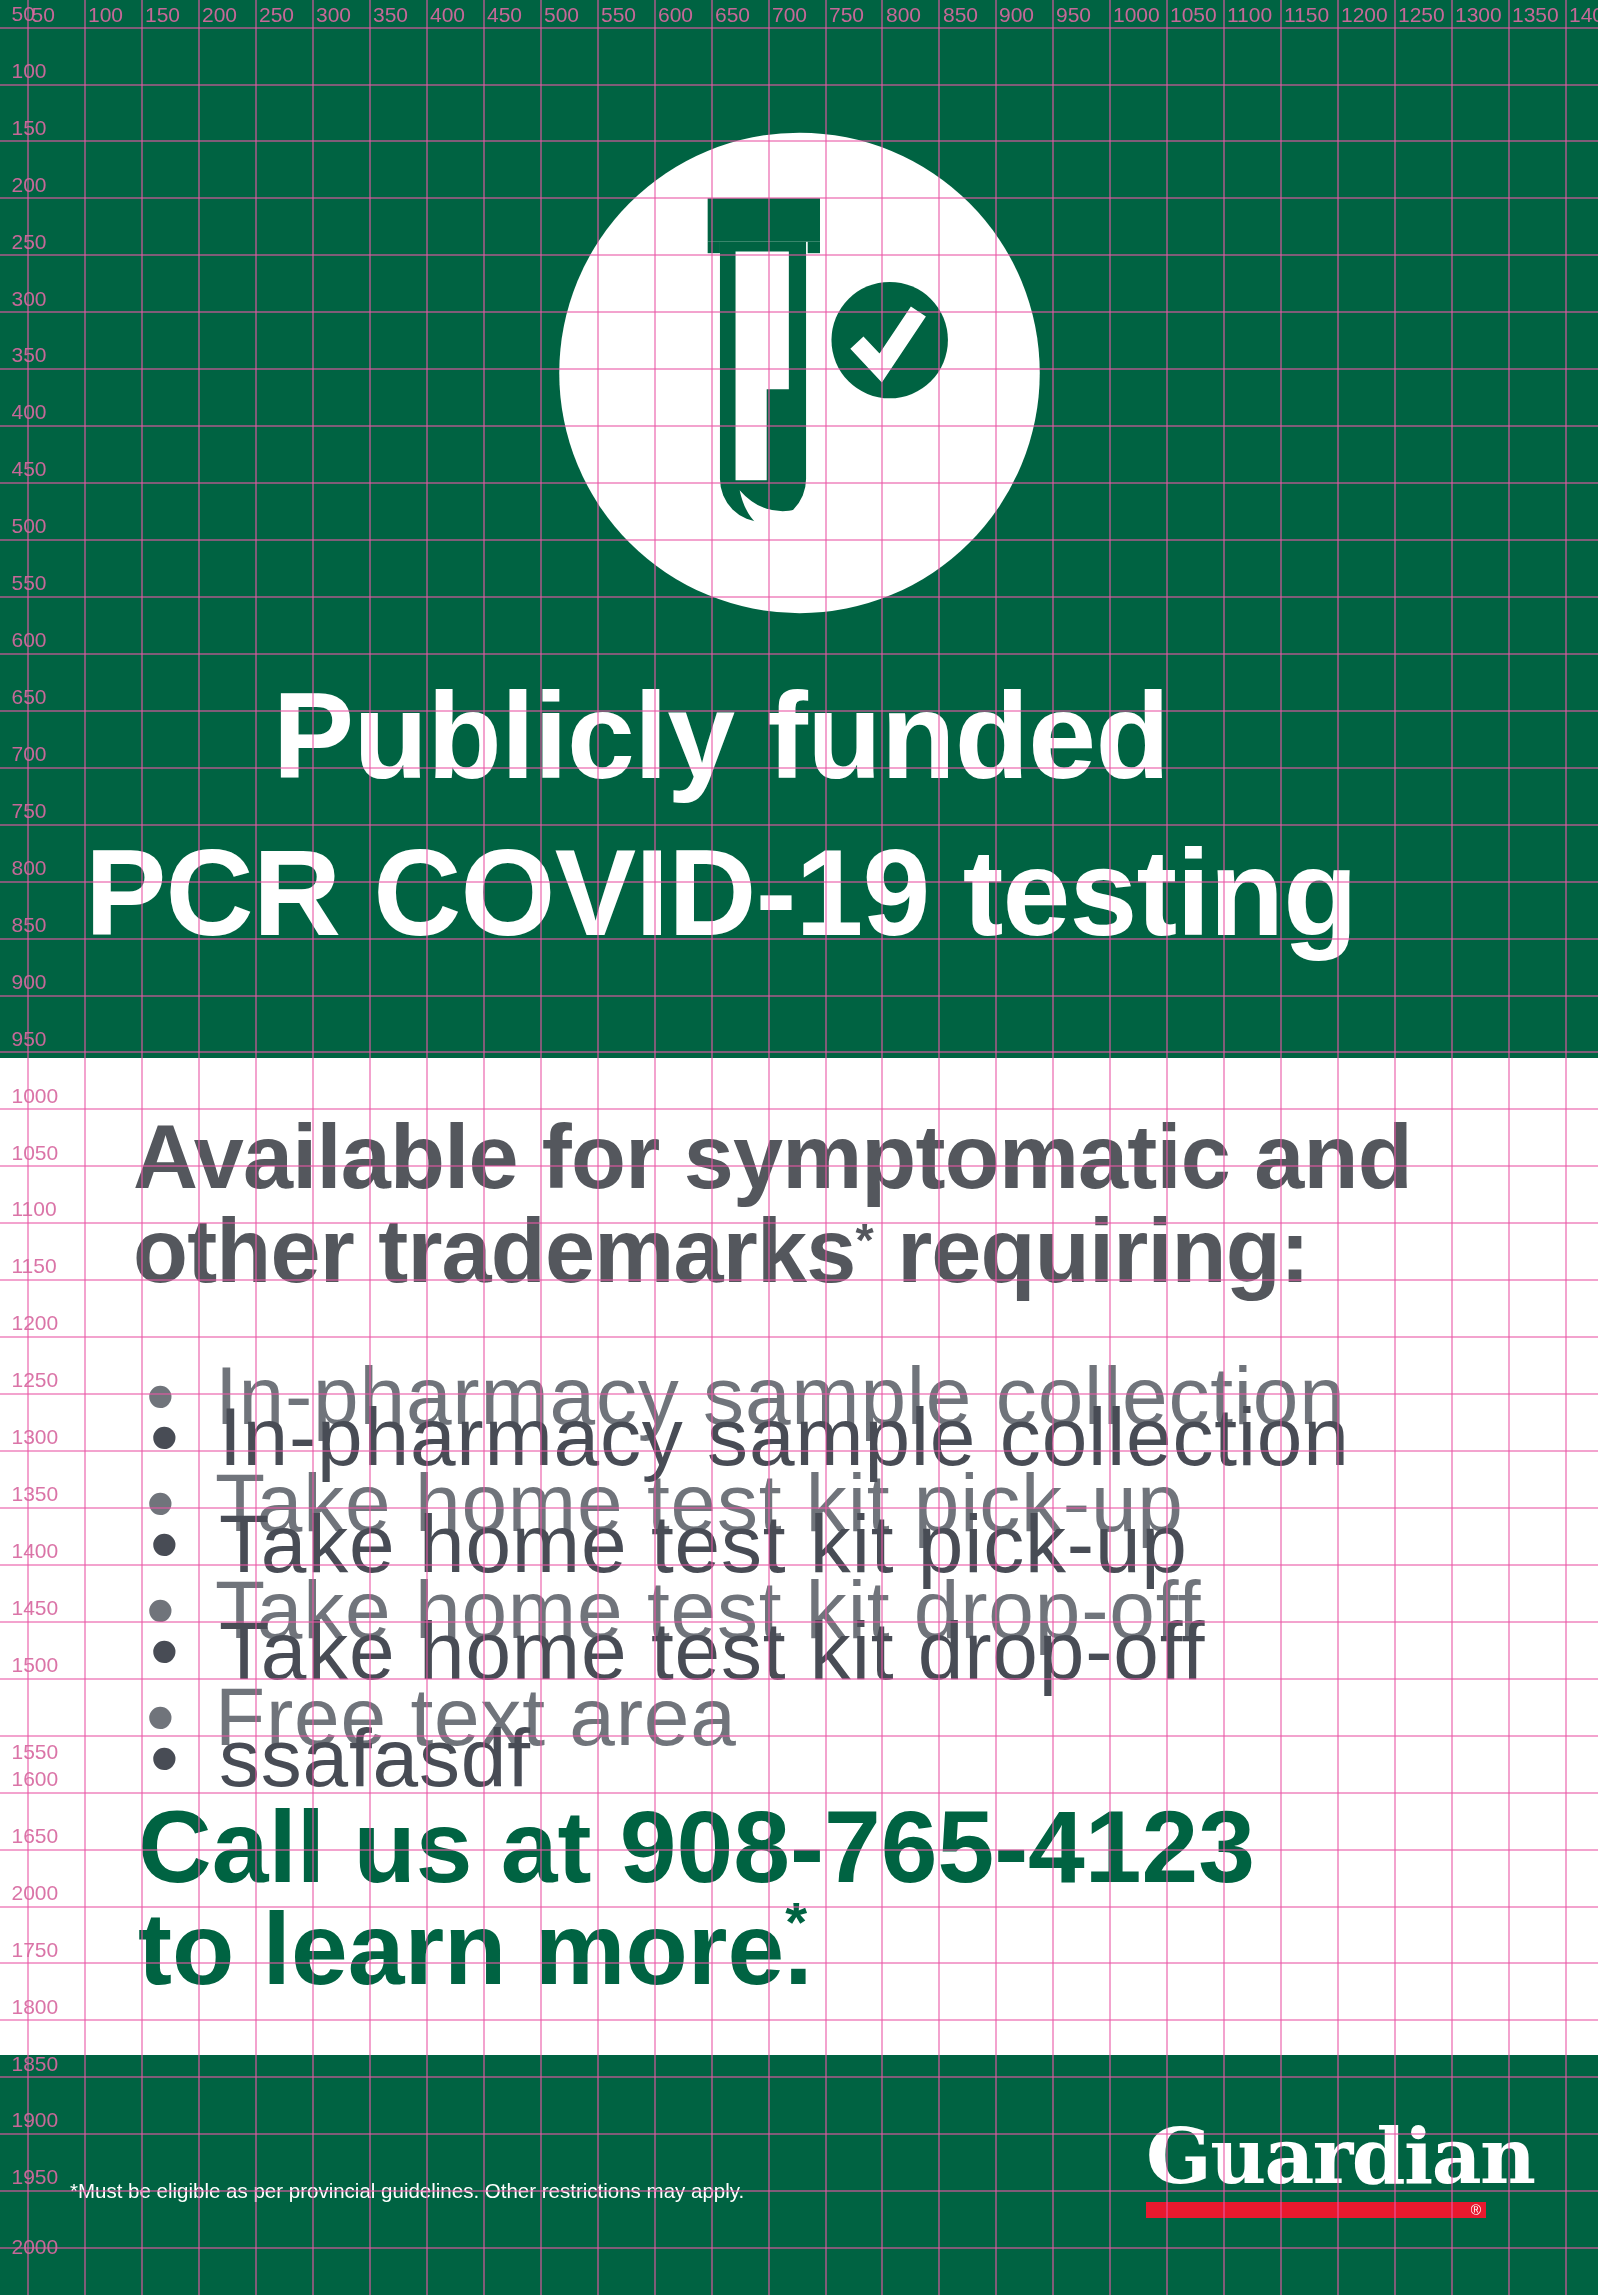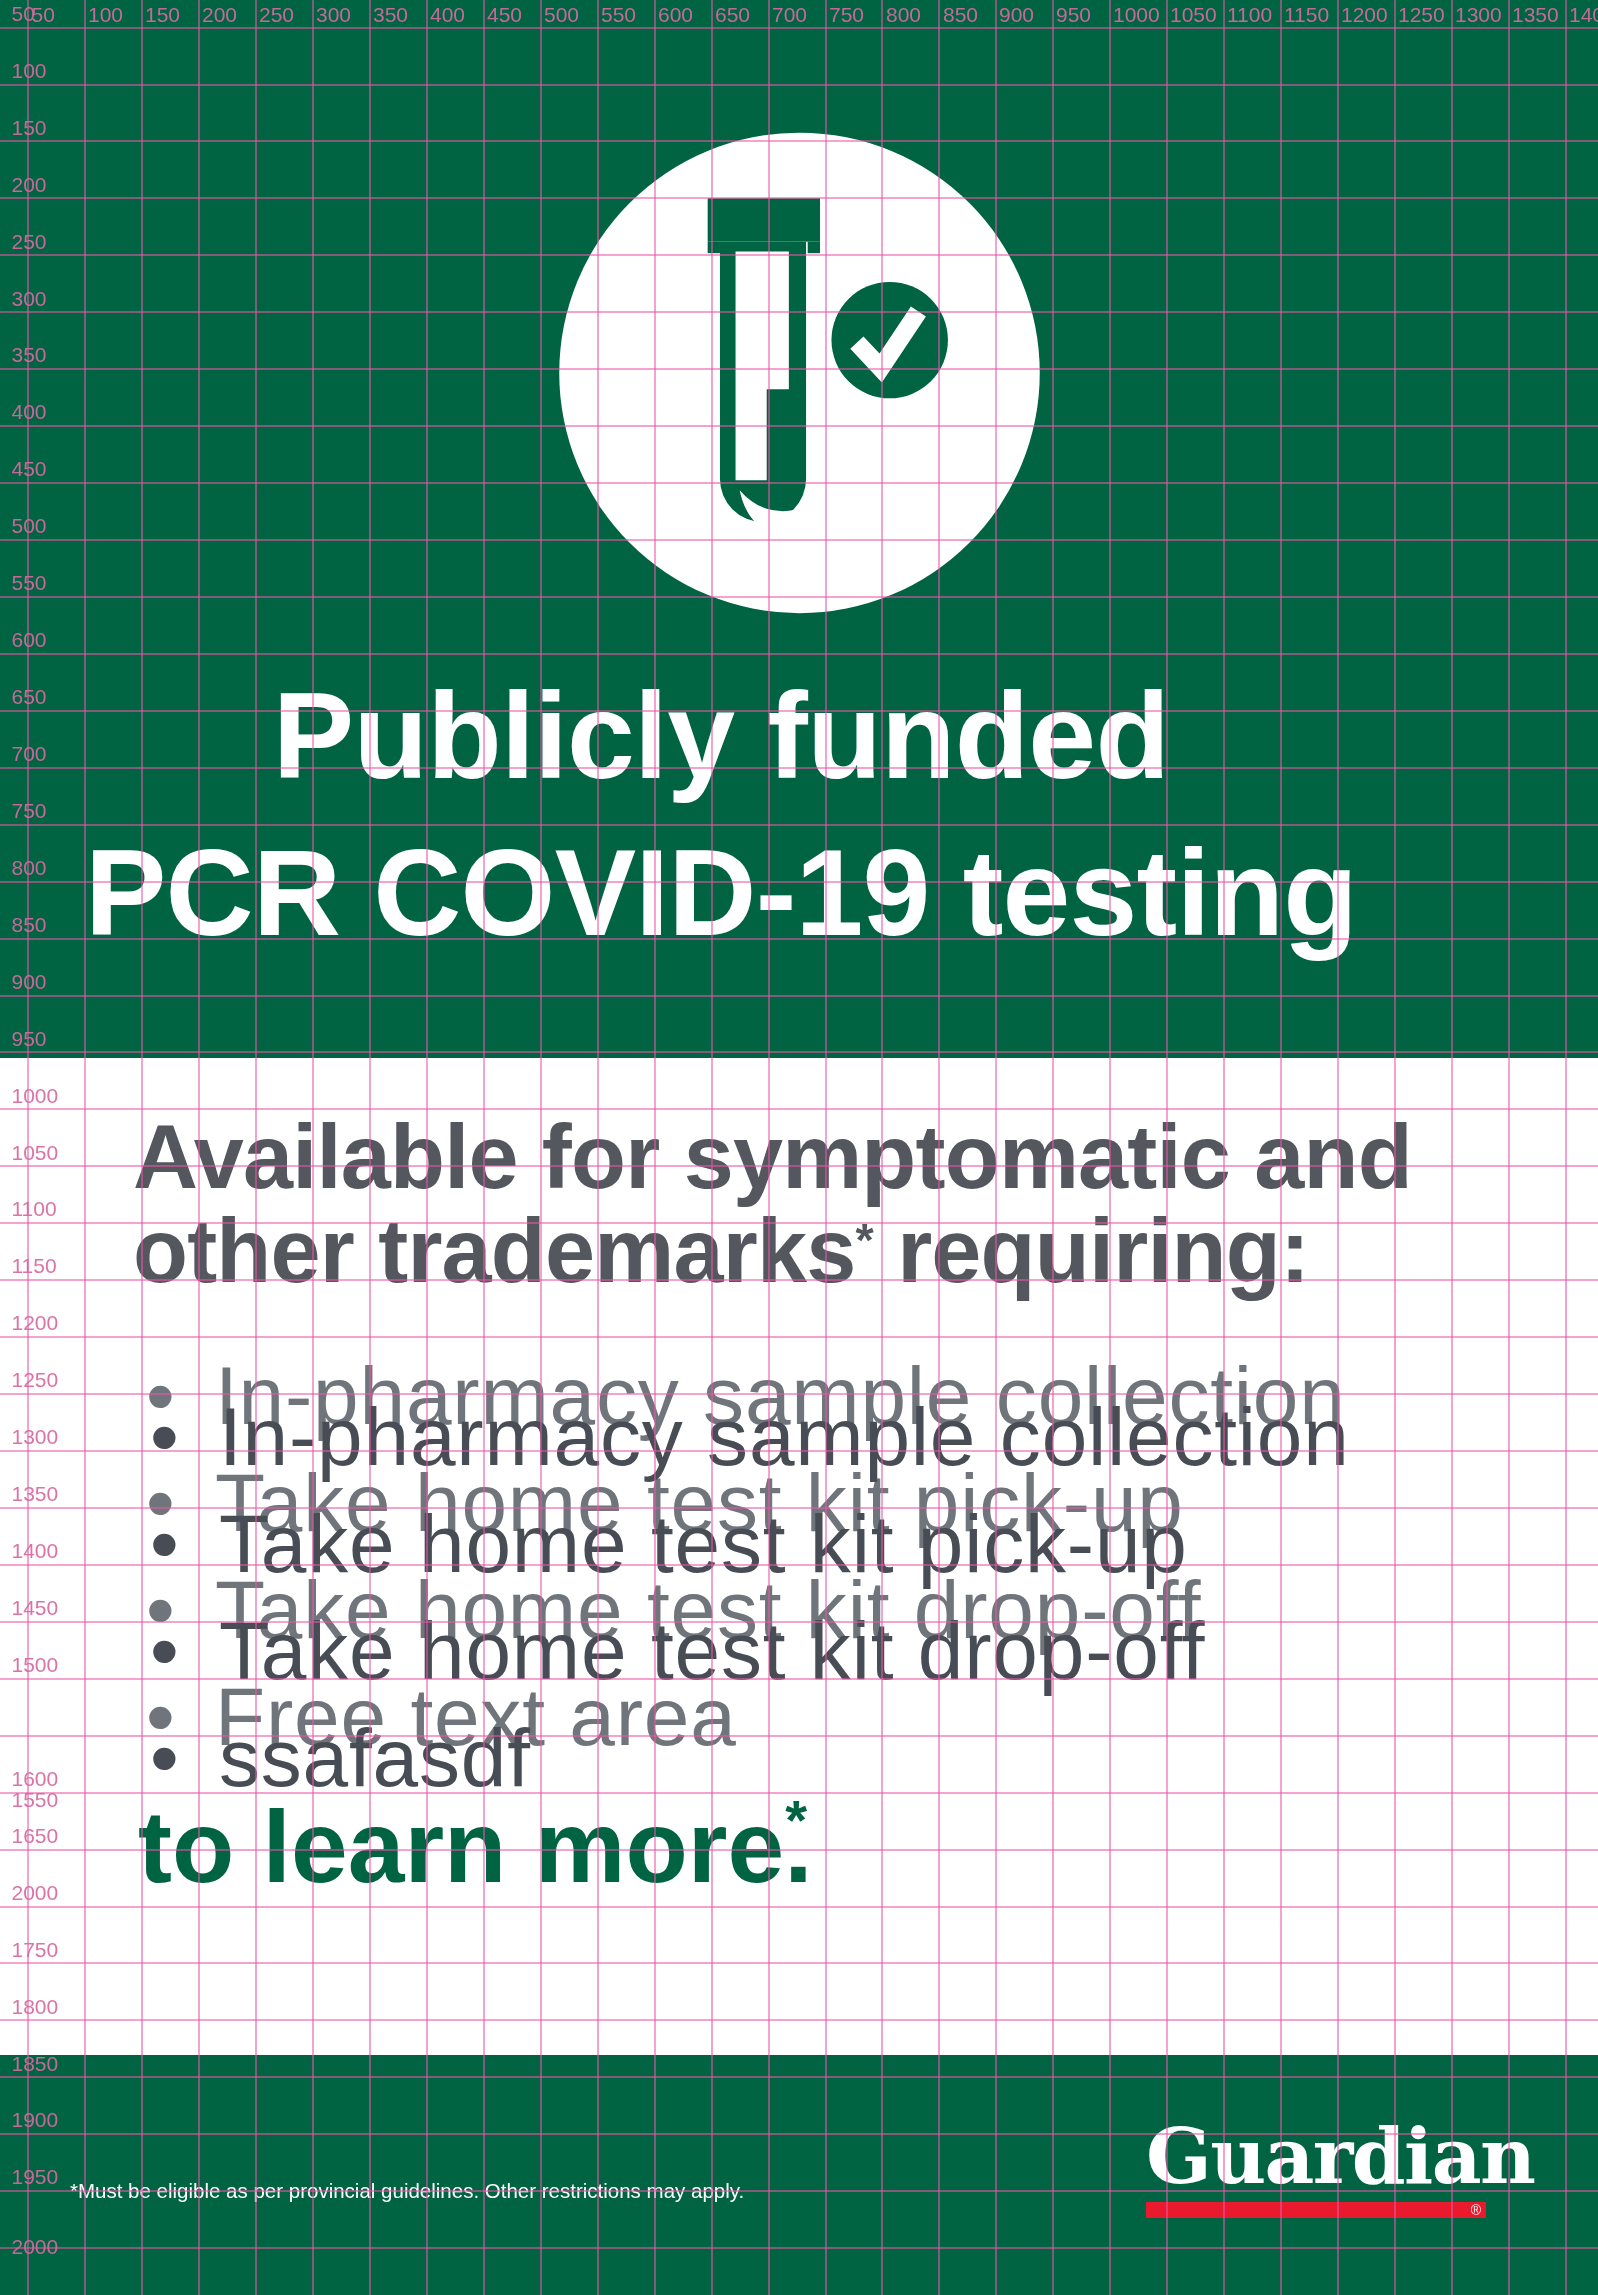--- a/index.html
+++ b/index.html
@@ -98,20 +98,21 @@
   </div>
 
   <div class="blist user">
     <div class="row"><span class="bullet-dot">•</span><span>In-pharmacy sample collection</span></div>
     <div class="row"><span class="bullet-dot">•</span><span>Take home test kit pick-up</span></div>
     <div class="row"><span class="bullet-dot">•</span><span>Take home test kit drop-off</span></div>
     <div class="row"><span class="bullet-dot">•</span><span>ssafasdf</span></div>
   </div>
 
   <div class="cta">
+    <div>Call us at 908-765-4123</div>
     <div><span>to learn more</span><span class="stack"><span class="stack-ast">*</span><span>.</span></span></div>
   </div>
 
   <div class="fineprint">
     <div>*Must be eligible as per provincial guidelines. Other restrictions may apply.</div>
   </div>
 
   <div class="logo">Guardian</div>
   <div class="logo-bar">
     <span class="logo-reg">®</span>
@@ -228,21 +229,21 @@
       <div class="grid-label" style="left: 11.5px; top: 1426px;">1300</div>
       <div class="gh" style="top: 1507px;"></div>
       <div class="grid-label" style="left: 11.5px; top: 1483px;">1350</div>
       <div class="gh" style="top: 1564px;"></div>
       <div class="grid-label" style="left: 11.5px; top: 1540px;">1400</div>
       <div class="gh" style="top: 1621px;"></div>
       <div class="grid-label" style="left: 11.5px; top: 1597px;">1450</div>
       <div class="gh" style="top: 1678px;"></div>
       <div class="grid-label" style="left: 11.5px; top: 1654px;">1500</div>
       <div class="gh" style="top: 1735px;"></div>
-      <div class="grid-label" style="left: 11.5px; top: 1789px;">1550</div>
+      <div class="grid-label" style="left: 11.5px; top: 1741px;">1550</div>
       <div class="gh" style="top: 1792px;"></div>
       <div class="grid-label" style="left: 11.5px; top: 1768px;">1600</div>
       <div class="gh" style="top: 1849px;"></div>
       <div class="grid-label" style="left: 11.5px; top: 1825px;">1650</div>
       <div class="gh" style="top: 1906px;"></div>
       <div class="grid-label" style="left: 11.5px; top: 1882px;">2000</div>
       <div class="gh" style="top: 1962px;"></div>
       <div class="grid-label" style="left: 11.5px; top: 1939px;">1750</div>
       <div class="gh" style="top: 2019px;"></div>
       <div class="grid-label" style="left: 11.5px; top: 1996px;">1800</div>

